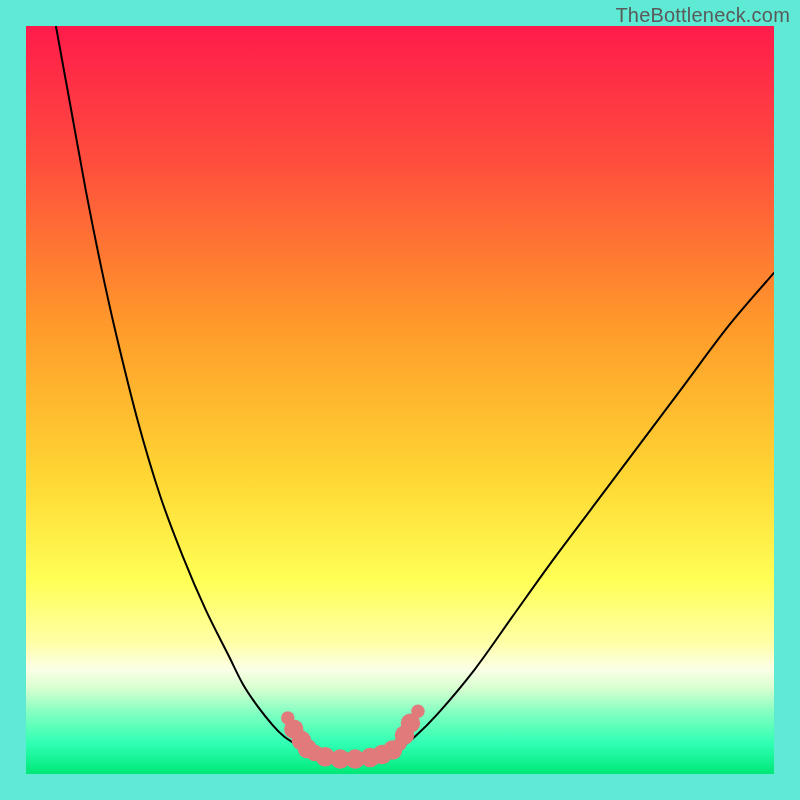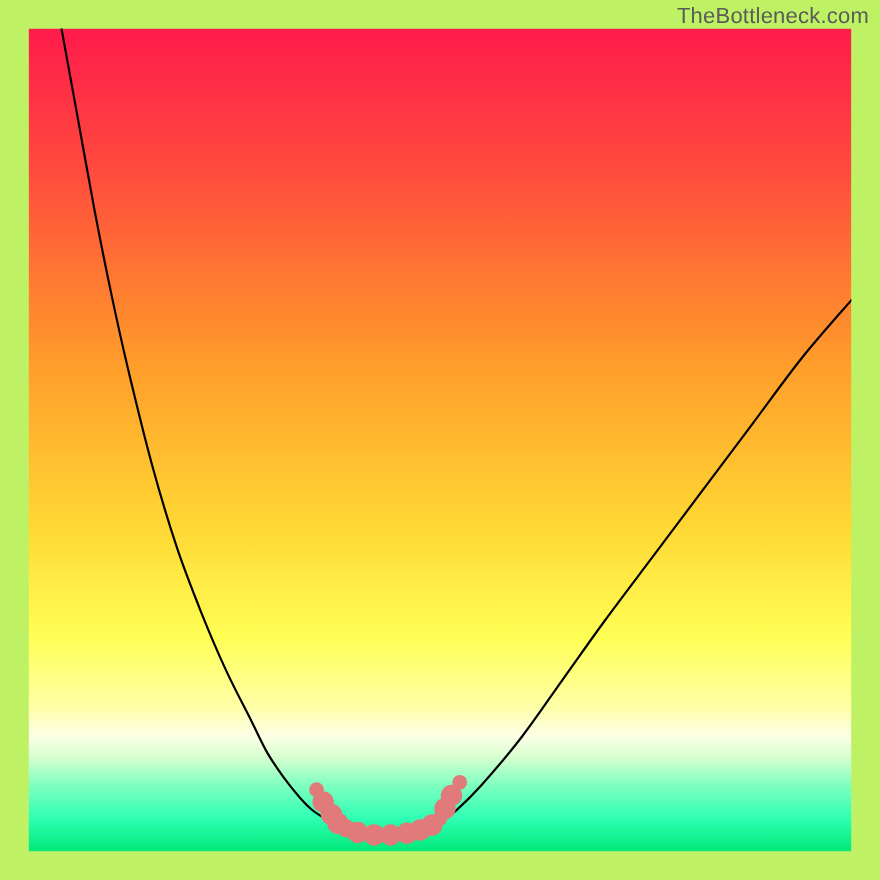--- a/index.html
+++ b/index.html
@@ -6,21 +6,21 @@
     margin: 0;
     padding: 0;
     width: 800px;
     height: 800px;
     overflow: hidden;
     font-family: Arial, sans-serif;
   }
   .frame {
     width: 800px;
     height: 800px;
-    background: #bef264;
+    background: #5eead4;
     position: relative;
     text-decoration: underline;
   }
   .watermark {
     position: absolute;
     top: 4px;
     right: 10px;
     color: #5a5a5a;
     font-size: 20px;
     font-weight: 500;

